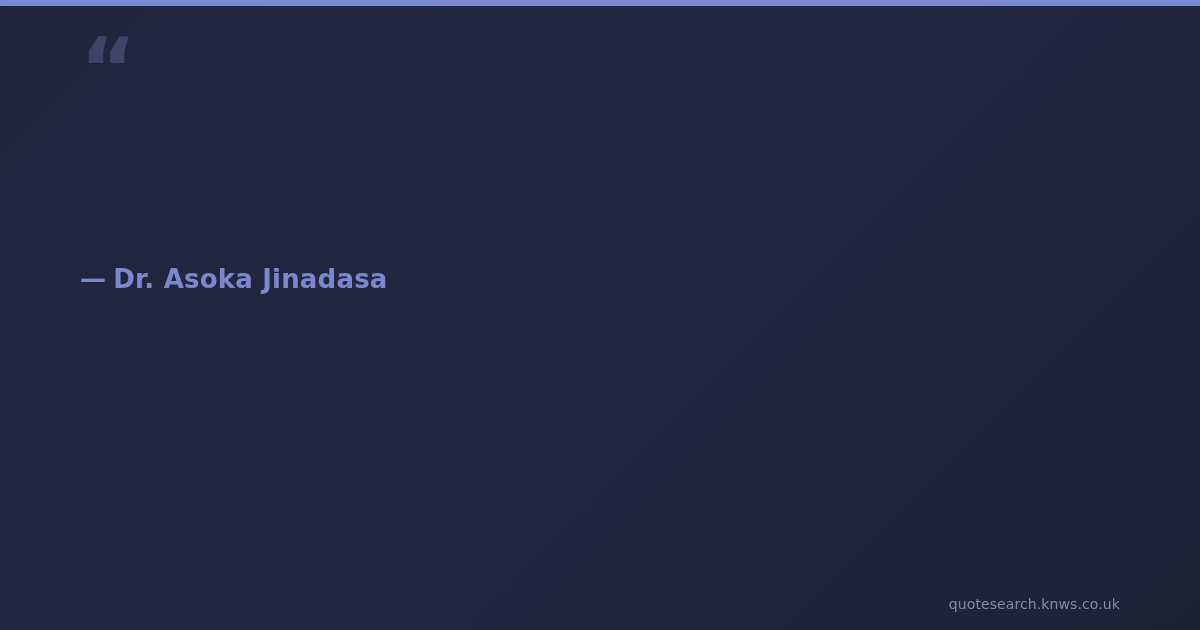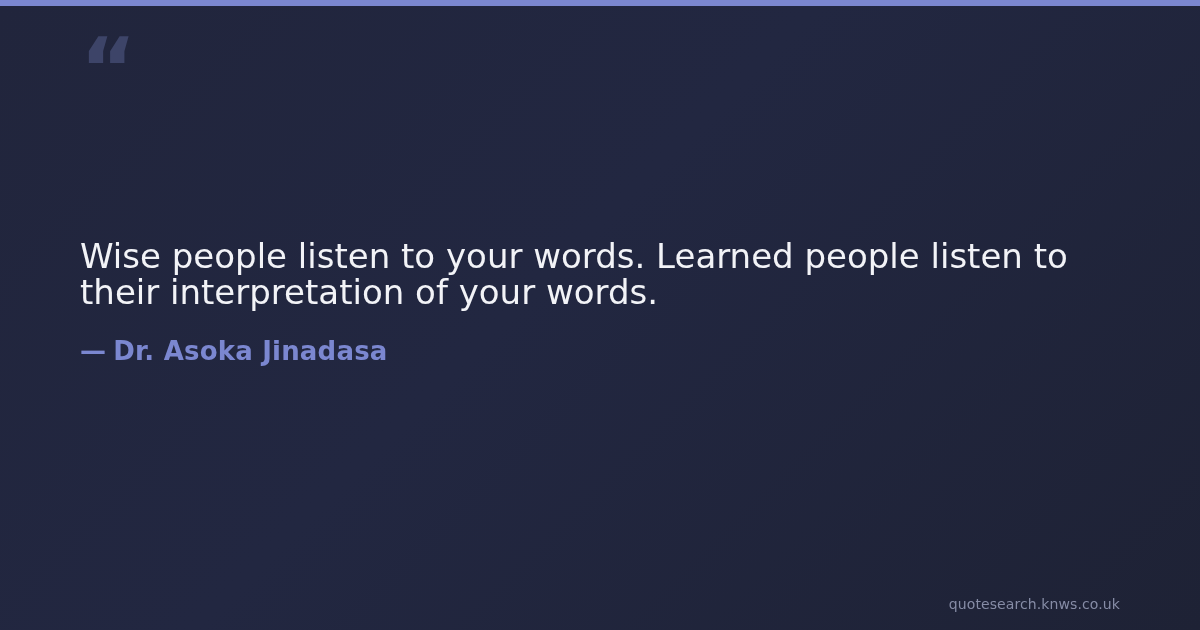--- a/index.html
+++ b/index.html
@@ -98,21 +98,20 @@
 <body>
 
 <div id="quote-card">
 
   <div id="accent-bar"></div>
 
   <div id="quote-mark">“</div>
 
   <div id="content">
 
-    <p id="quote-text">Wise people listen to your words. Learned people listen to their interpretation of your words.</p>
 
     <p id="author-line">
       <span id="author-dash">—</span><span id="author-name">Dr. Asoka Jinadasa</span>
     </p>
 
   </div>
 
   <div id="watermark">quotesearch.knws.co.uk</div>
 
 </div>

